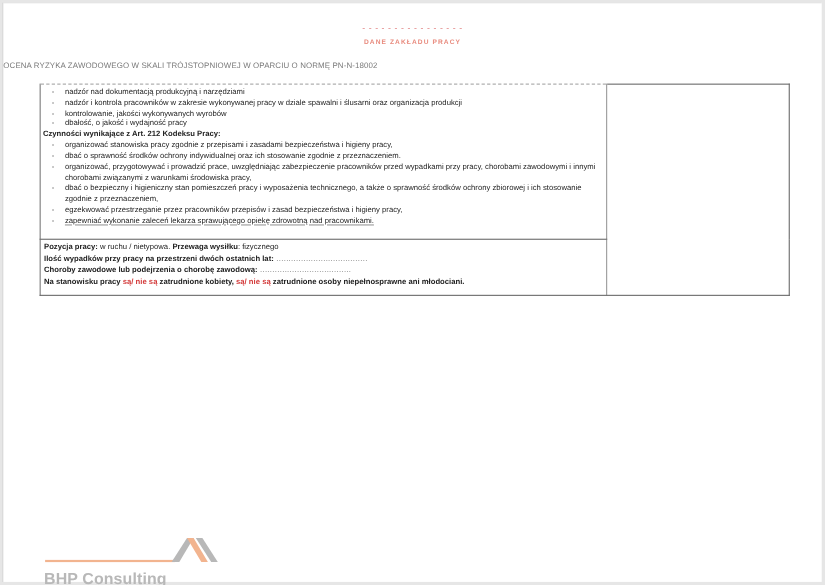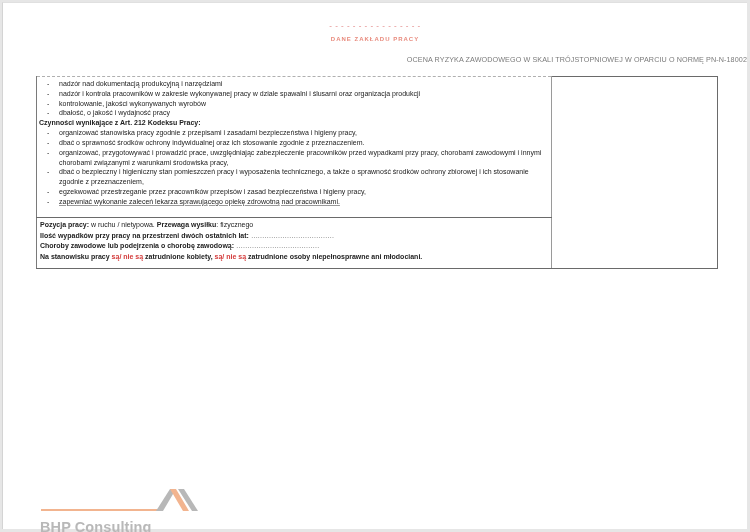--- a/index.html
+++ b/index.html
@@ -20,21 +20,21 @@
       position: absolute; left: 0; width: 100%; top: 18px;
       text-align: center; color: #e07d7d; font-size: 8px; letter-spacing: 0.5px;
     }
     .section-title {
       position: absolute; left: 0; width: 100%; top: 33px;
       text-align: center; color: #e88a7d; font-size: 6px; font-weight: bold;
       letter-spacing: 1px;
     }
     .doc-title {
       position: absolute; left: 0; width: 100%; top: 52px;
-      text-align: right; color: #7a7a7a; font-size: 7.2px; letter-spacing: 0.1px;
+      text-align: left; color: #7a7a7a; font-size: 7.2px; letter-spacing: 0.1px;
     }
     table.main {
       position: absolute; left: 33px; top: 73px;
       width: 682px; border-collapse: collapse;
       font-size: 7px; color: #222;
     }
     table.main td { vertical-align: top; padding: 0; }
     td.duties {
       width: 515px;
       border-top: 1px dashed #b0b0b0;

